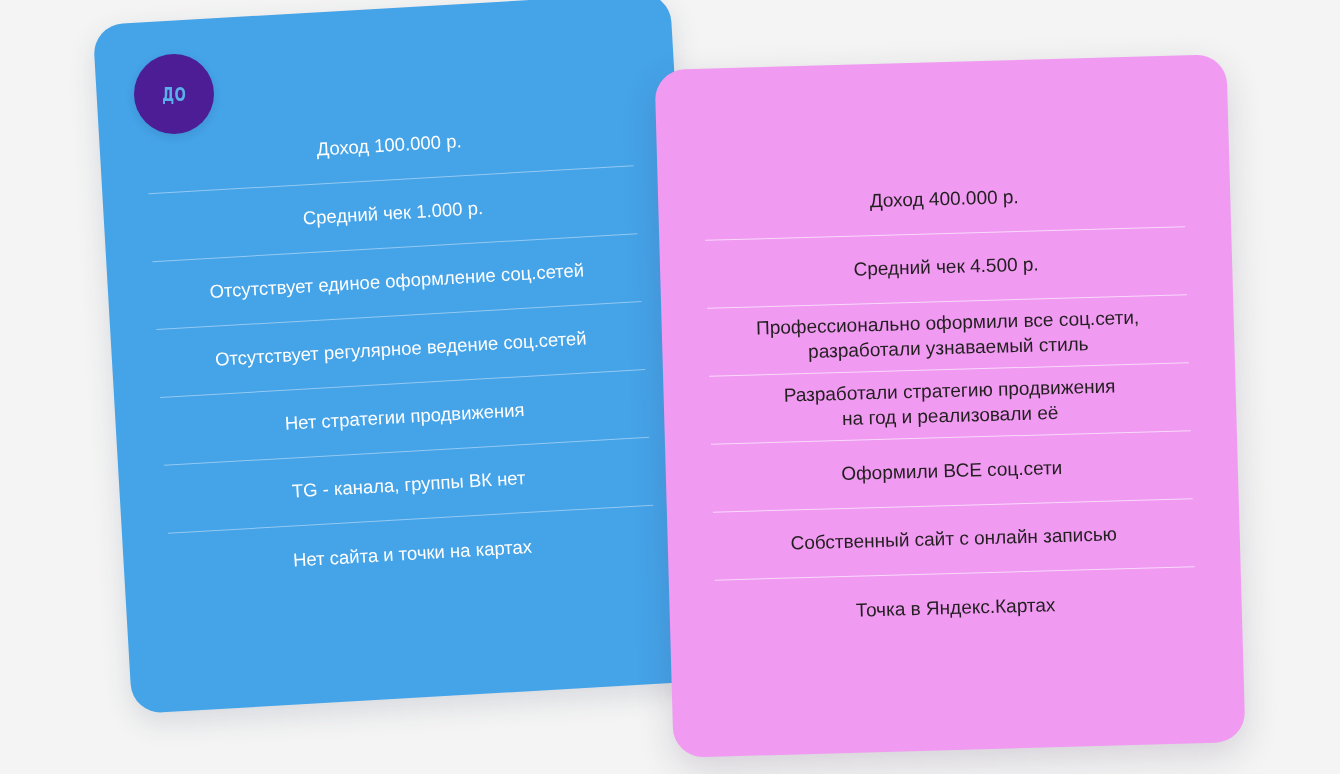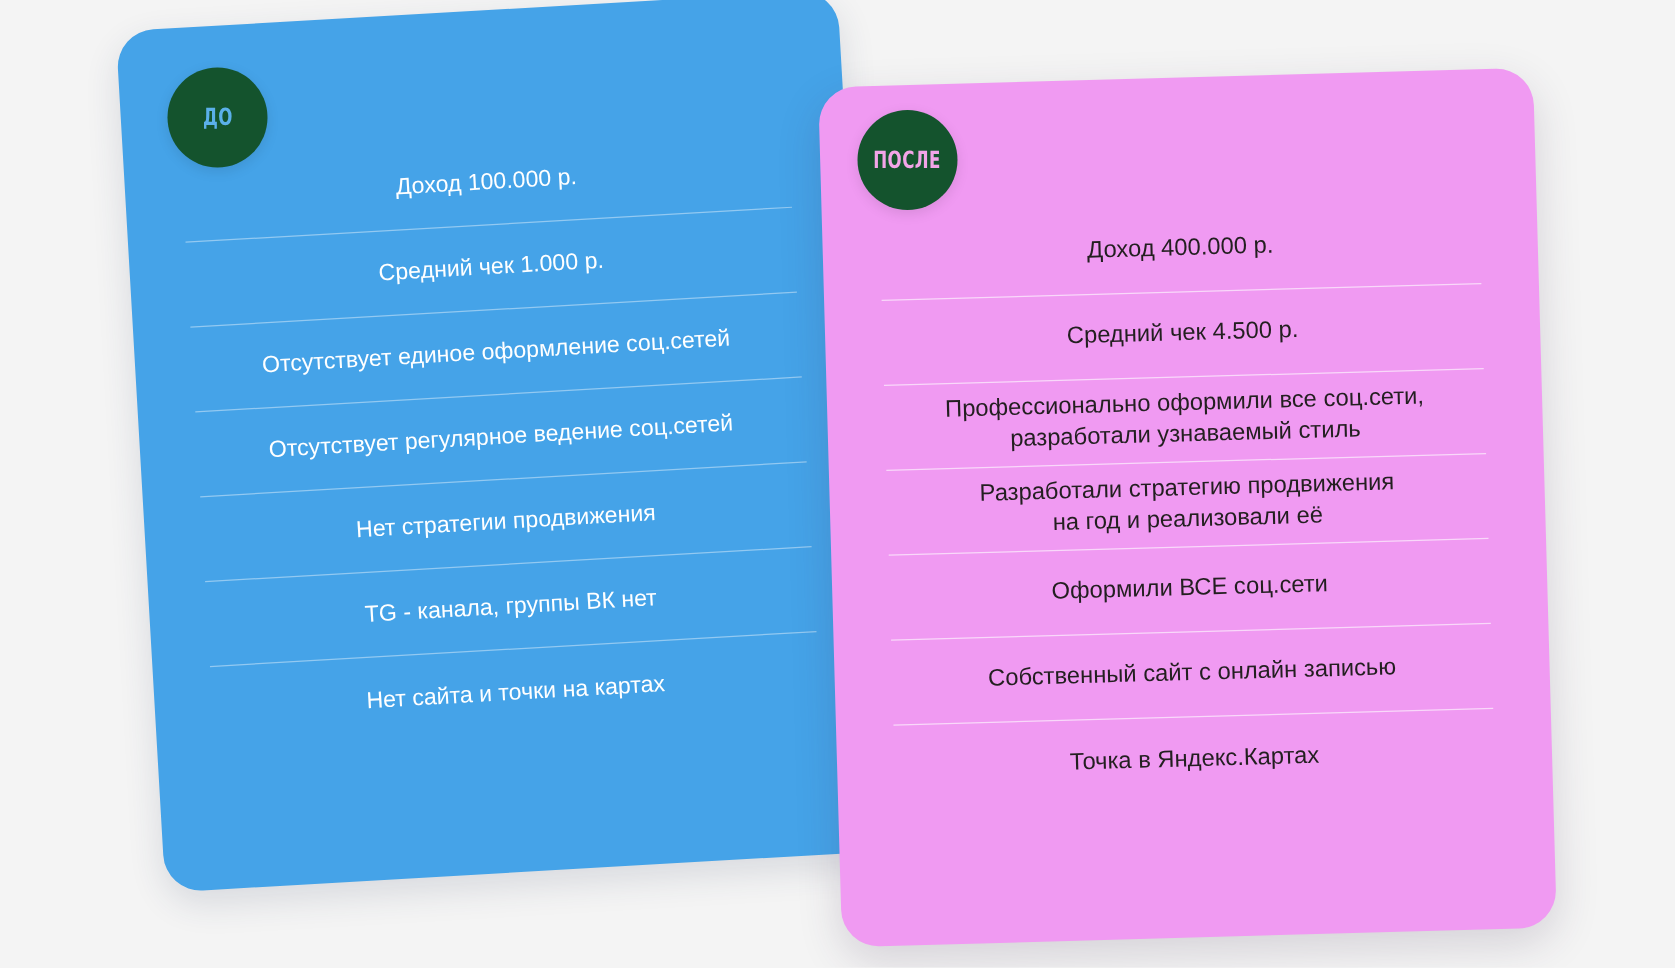--- a/index.html
+++ b/index.html
@@ -52,21 +52,21 @@
     box-shadow: 0 12px 34px rgba(60, 40, 80, 0.17);
     z-index: 2;
   }
 
   
   .badge {
     position: absolute;
     width: 80px;
     height: 80px;
     border-radius: 50%;
-    background: #14532d;
+    background: #4c1d95;
     display: flex;
     align-items: center;
     justify-content: center;
     box-shadow: 0 3px 10px rgba(0, 0, 0, 0.10);
     z-index: 5;
   }
   .badge-before {
     left: 134px;
     top: 54px;
   }
@@ -157,17 +157,14 @@
       <div class="row">Оформили ВСЕ соц.сети</div>
       <div class="row">Собственный сайт с онлайн записью</div>
       <div class="row">Точка в Яндекс.Картах</div>
     </div>
   </div>
 
   <div class="badge badge-before">
     <span class="badge-label">ДО</span>
   </div>
 
-  <div class="badge badge-after">
-    <span class="badge-label">ПОСЛЕ</span>
-  </div>
 
 </div>
 
 </body></html>

